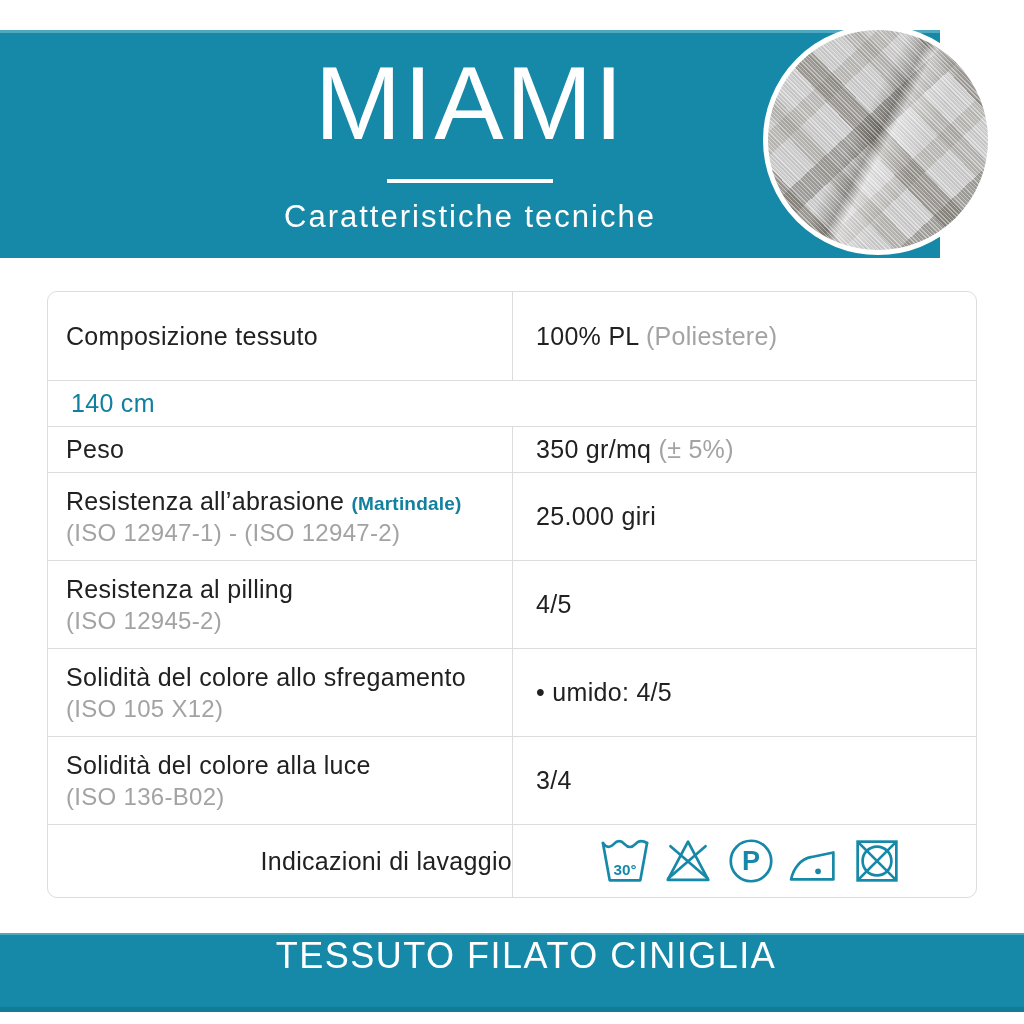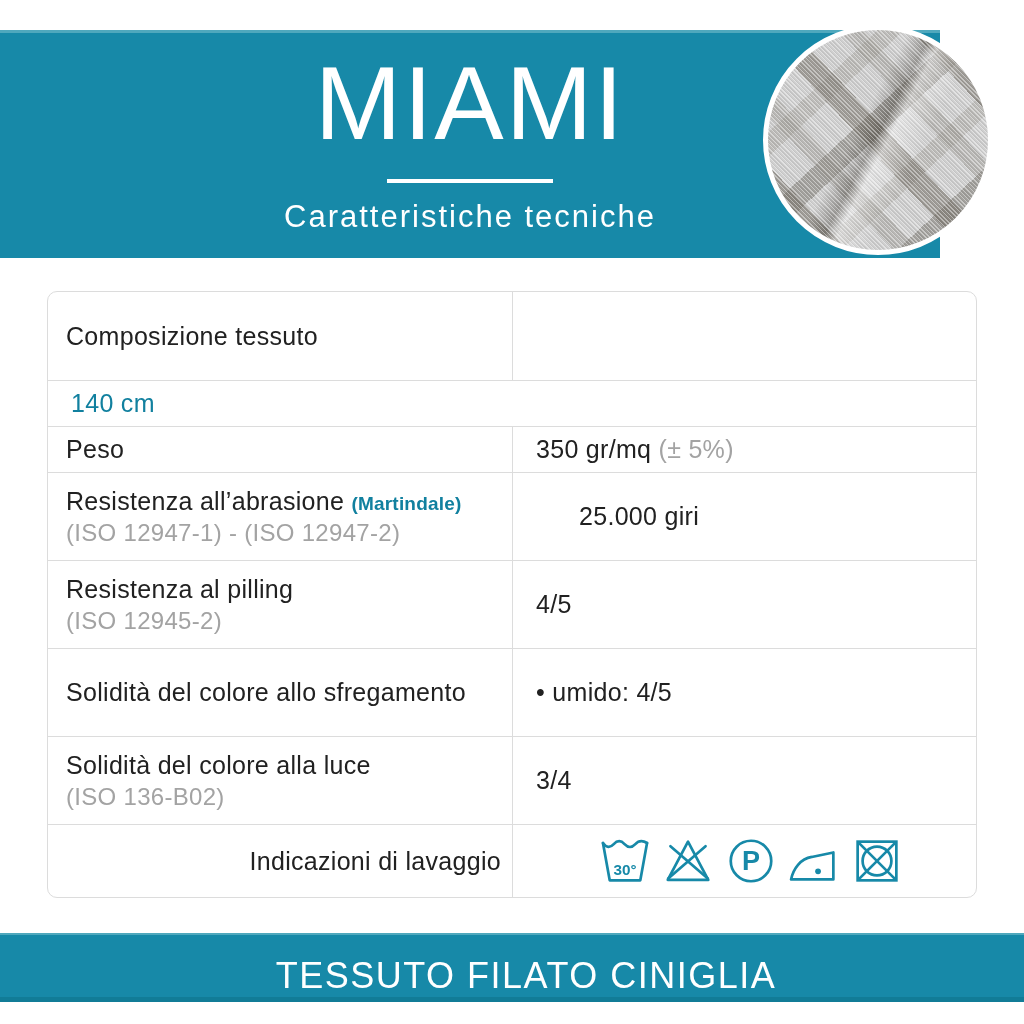--- a/index.html
+++ b/index.html
@@ -60,46 +60,46 @@
     border-radius:10px;
     background:#ffffff;
     overflow:hidden;
   }
   .row{display:flex;}
   .row + .row{border-top:1.5px solid var(--line);}
   .cell{display:flex; flex-direction:column; justify-content:center;}
   .label-cell{
     width:465px; flex:0 0 465px;
     border-right:1.5px solid var(--line);
-    padding-left:18px; padding-right:11px;
+    padding-left:18px; padding-right:0;
   }
   .value-cell{flex:1; padding-left:23px; padding-right:10px;}
-  .r1{height:88px;} .r2{height:46px;} .r3{height:46px;} .r4{height:88px;gap:43px;}
+  .r1{height:88px;} .r2{height:46px;} .r3{height:46px;} .r4{height:88px;}
   .r5{height:88px;} .r6{height:88px;} .r7{height:88px;} .r8{height:73px;text-align:right;}
   .label-line{font-size:25px; color:var(--ink); letter-spacing:0.3px;}
   .label-accent{color:var(--accent-text); font-weight:bold; font-size:19px; letter-spacing:0.2px;}
   .sub{font-size:24px; color:var(--gray); margin-top:3px; letter-spacing:0.3px;}
   .value-line{font-size:25px; color:var(--ink); letter-spacing:0.3px;}
   .note{color:var(--gray);}
   .accent-value{color:var(--accent-text); font-weight:normal;}
   .bullet{font-size:25px; color:var(--ink); line-height:1.42; letter-spacing:0.3px;}
   
   .care-row{flex-direction:row; align-items:center; gap:9px;}
   .care-ico{display:block;}
   .ico-text{
     fill:var(--accent); stroke:none;
     font-family:"Liberation Sans", sans-serif; font-weight:bold;
   }
   
   .bottom-banner{
-    position:absolute; left:0; top:933px; width:1024px; height:69px;
+    position:absolute; left:0; top:933px; width:1024px; height:79px;
     background:var(--accent);
     border-top:2px solid var(--accent-light);
     border-bottom:5px solid var(--accent-dark);
-    display:flex; align-items:flex-end; justify-content:center;padding-left:28px;
+    display:flex; align-items:flex-start; justify-content:center;padding-left:28px;
   }
   .footer-text{
     color:#ffffff; font-size:36px; letter-spacing:1.5px; font-weight:400;
   }
 </style>
 </head>
 <body>
 
 <div class="top-banner">
   <div class="product-title">MIAMI</div>
@@ -108,20 +108,23 @@
 </div>
 
 <div class="swatch"></div>
 
 <div class="spec-table">
 
   <div class="row r1">
     <div class="cell label-cell">
       <div class="label-line">Composizione tessuto</div>
     </div>
+    <div class="cell value-cell">
+      <div class="value-line"><span>100% PL</span> <span class="note">(Poliestere)</span></div>
+    </div>
   </div>
 
   <div class="row r2">
     <div class="cell value-cell">
       <div class="value-line accent-value">140 cm</div>
     </div>
   </div>
 
   <div class="row r3">
     <div class="cell label-cell">
@@ -148,20 +151,21 @@
       <div class="sub">(ISO 12945-2)</div>
     </div>
     <div class="cell value-cell">
       <div class="value-line">4/5</div>
     </div>
   </div>
 
   <div class="row r6">
     <div class="cell label-cell">
       <div class="label-line">Solidità del colore allo sfregamento</div>
+      <div class="sub">(ISO 105 X12)</div>
     </div>
     <div class="cell value-cell">
       <div class="bullet">• umido: 4/5</div>
     </div>
   </div>
 
   <div class="row r7">
     <div class="cell label-cell">
       <div class="label-line">Solidità del colore alla luce</div>
       <div class="sub">(ISO 136-B02)</div>

